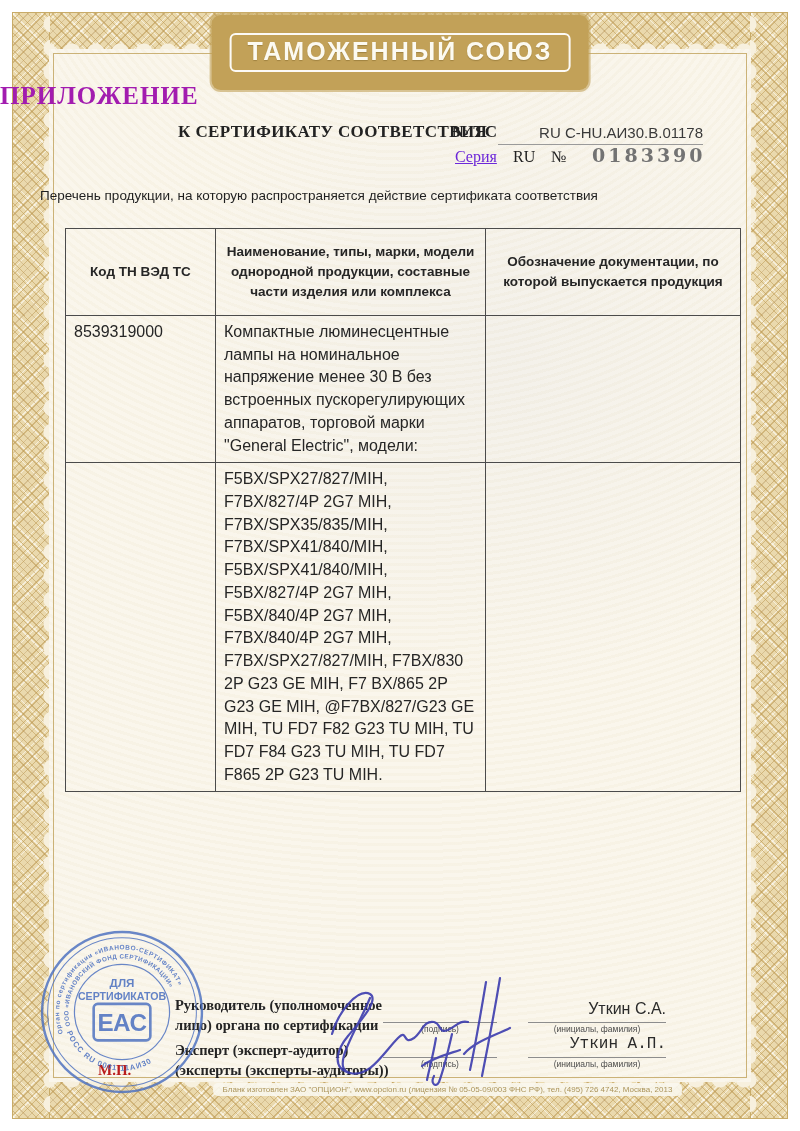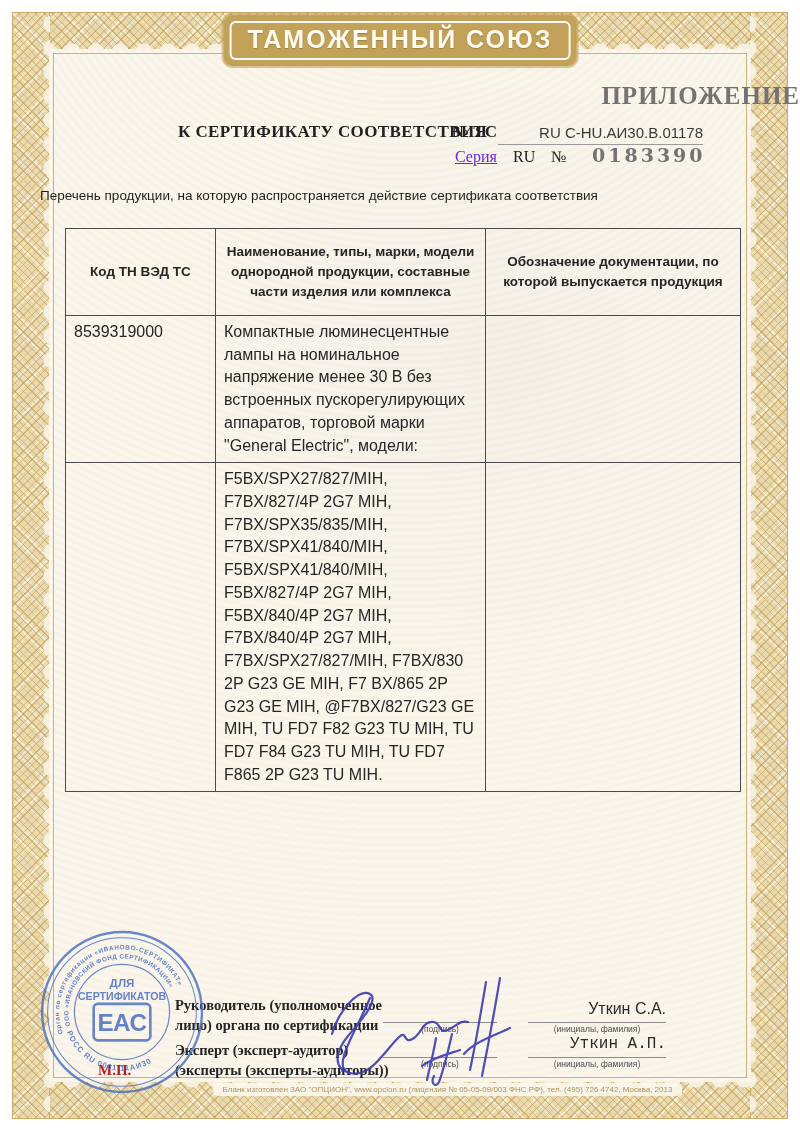--- a/index.html
+++ b/index.html
@@ -29,28 +29,28 @@
 
   .paper{position:absolute;inset:49px;
       background:
         radial-gradient(circle at 65% 30%, rgba(120,140,200,.05), rgba(120,140,200,0) 40%),
         repeating-radial-gradient(circle at 50% -20%, rgba(205,185,120,.06) 0 3px, rgba(205,185,120,0) 3px 7px),
         #faf6ec;}
   .inner-line{position:absolute;inset:53px;border:1px solid #cbb277;pointer-events:none;}
 
   
   .banner{position:absolute;top:15px;left:50%;transform:translateX(-50%);
-      background:#c2a158;border-radius:9px;padding:6px;box-shadow:0 0 0 2px rgba(194,161,88,.6);z-index:5;}
+      background:#c2a158;border-radius:9px;padding:18px;box-shadow:0 0 0 2px rgba(194,161,88,.6);z-index:5;}
   .banner-inner{border:2px solid rgba(255,255,255,.95);border-radius:6px;padding:3px 16px 4px;
       color:#fcfaf1;font:700 25px/1.1 "Liberation Sans",sans-serif;letter-spacing:2px;white-space:nowrap;
       text-shadow:0 1px 1px rgba(110,85,30,.4);}
 
   
-  .title{position:absolute;top:82px;left:15px;right:0;text-align:right;
-      font:700 25px "Liberation Serif",serif;letter-spacing:1px;color:#737373;}
+  .title{position:absolute;top:82px;left:0;right:0;text-align:left;
+      font:700 25px "Liberation Serif",serif;letter-spacing:1px;color:#a21caf;}
   .cert-label{position:absolute;left:178px;top:122px;font:700 17px "Liberation Serif",serif;letter-spacing:.4px;color:#222;}
   .cert-no-label{position:absolute;left:452px;top:122px;font:700 17px "Liberation Serif",serif;color:#222;}
   .cert-number{position:absolute;left:498px;top:124px;width:205px;text-align:right;
       font:15px "Liberation Sans",sans-serif;color:#3a3a3a;border-bottom:1px solid #9a9a9a;padding-bottom:3px;}
   .series-label{position:absolute;left:455px;top:148px;font:16px "Liberation Serif",serif;color:#6d28d9;text-decoration:underline;}
   .series-value{position:absolute;left:513px;top:148px;font:16px "Liberation Serif",serif;color:#222;}
   .blank-no-sign{position:absolute;left:551px;top:148px;font:16px "Liberation Serif",serif;color:#222;}
   .blank-number{position:absolute;left:592px;top:144px;font:700 19px "DejaVu Serif",serif;
       letter-spacing:3px;color:#737373;}
 

